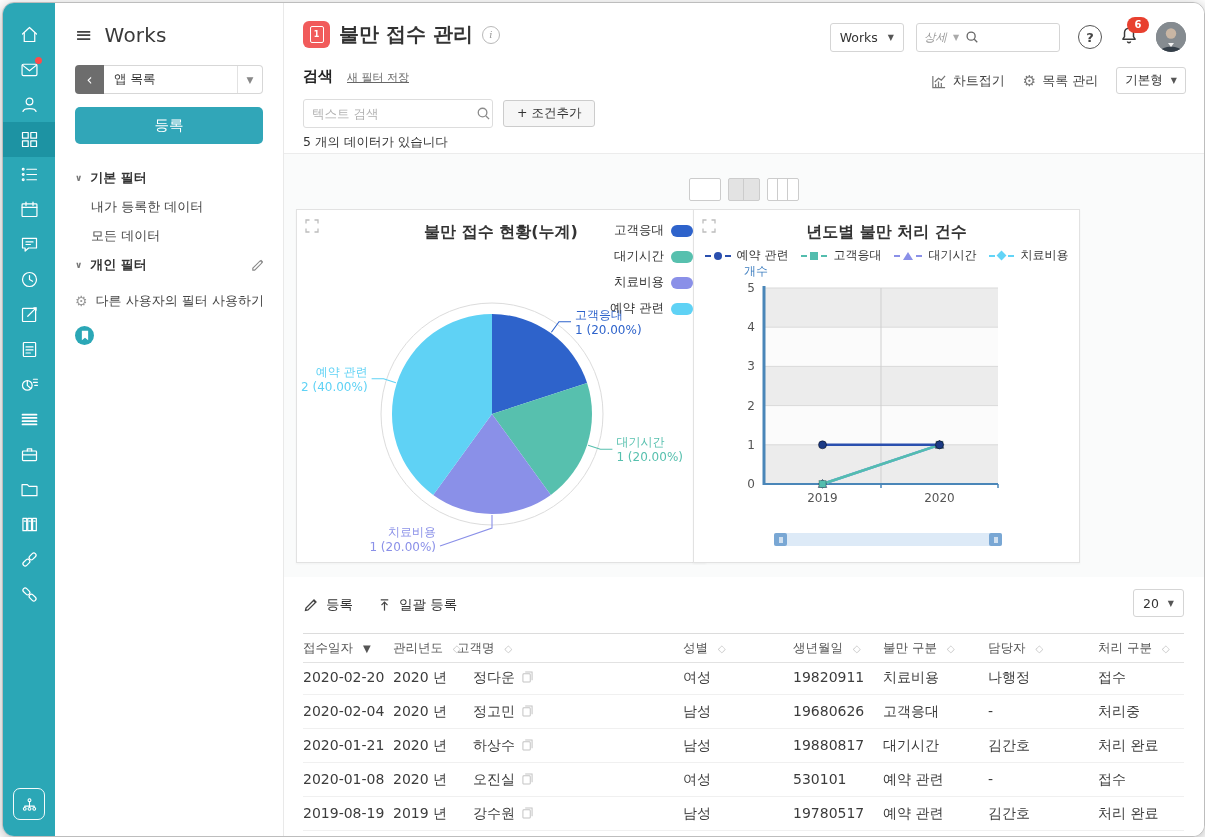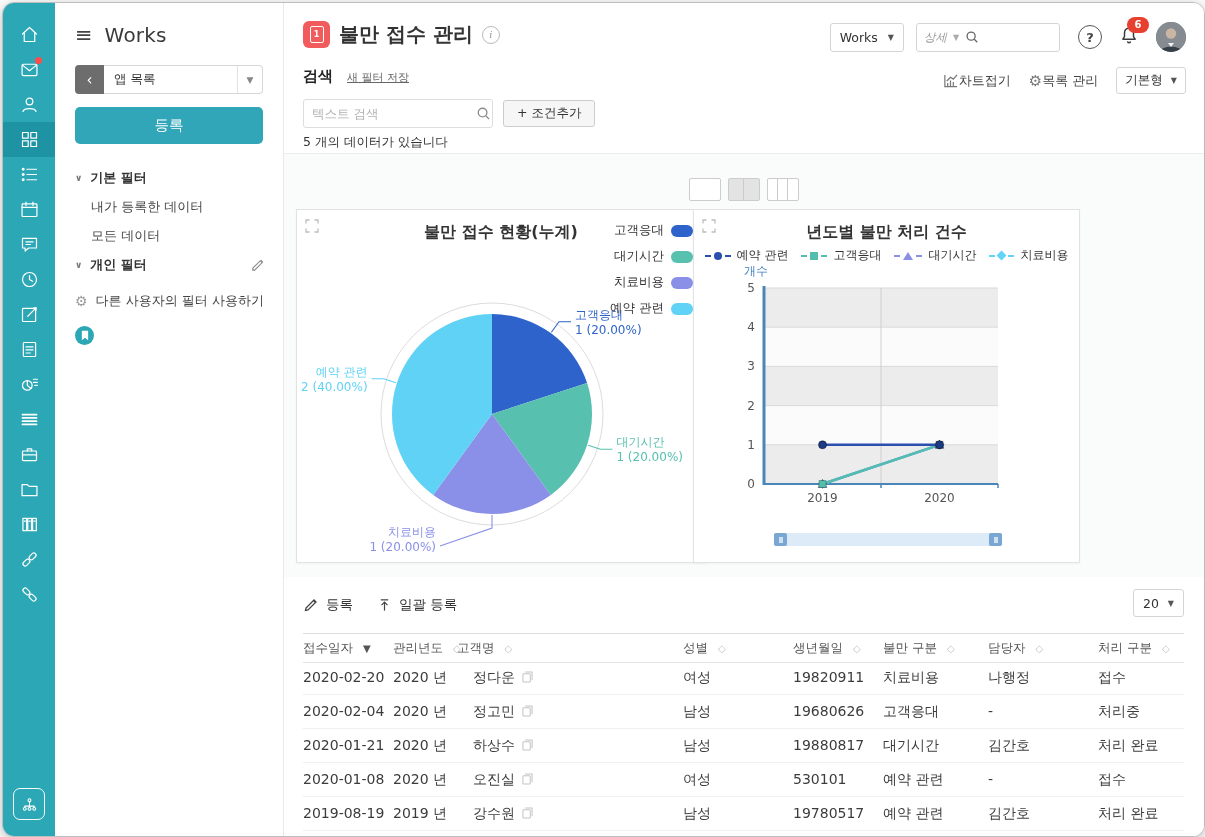--- a/index.html
+++ b/index.html
@@ -46,21 +46,21 @@
   .hd-search{width:128px;height:27px;border:1px solid #d5d5d5;border-radius:3px;display:flex;align-items:center;justify-content:flex-start;gap:6px;padding:0 7px;color:#999;font-size:11.5px;cursor:text;font-style:italic;}
   .hd-search .car{font-size:8px;color:#aaa;}
   .help-c{width:22px;height:22px;border:1.6px solid #555;border-radius:50%;display:flex;align-items:center;justify-content:center;font-size:13px;font-weight:bold;color:#444;cursor:pointer;margin-left:6px;}
   .bell-wrap{position:relative;cursor:pointer;margin-left:4px;}
   .bell-badge{position:absolute;top:-7px;right:-9px;min-width:16px;height:16px;border-radius:8px;background:#E8402F;color:#fff;font-size:10px;display:flex;align-items:center;justify-content:center;padding:0 3px;font-weight:bold;}
   .avatar{width:30px;height:30px;border-radius:50%;overflow:hidden;cursor:pointer;margin-left:4px;background:#7c8288;}
   .fbar{position:absolute;left:20px;top:64px;display:flex;align-items:baseline;gap:14px;}
   .fbar .lbl{font-size:15px;font-weight:bold;color:#222;}
   .fbar .lnk{font-size:11px;color:#666;text-decoration:underline;cursor:pointer;}
   .fbar-right{position:absolute;right:18px;top:64px;display:flex;align-items:center;gap:18px;font-size:13px;color:#444;}
-  .fr-item{display:flex;align-items:center;cursor:pointer;}
+  .fr-item{display:flex;align-items:flex-end;gap:6px;cursor:pointer;}
   .view-dd{height:25px;border:1px solid #d5d5d5;border-radius:3px;display:flex;align-items:center;gap:8px;padding:0 8px;font-size:12.5px;color:#333;cursor:pointer;}
   .view-dd .car{font-size:8px;color:#555;}
   .srch-row{position:absolute;left:20px;top:96px;display:flex;gap:10px;align-items:center;}
   .txt-search{width:188px;height:27px;border:1px solid #ddd;border-radius:3px;display:flex;align-items:center;}
   .txt-search input{border:none;outline:none;flex:1;font-size:12.5px;padding:0 8px;color:#333;font-family:inherit;background:transparent;}
   .txt-search input::placeholder{color:#b0b0b0;}
   .txt-search .mag{padding-right:7px;display:flex;cursor:pointer;}
   .add-cond{height:27px;border:1px solid #ccc;background:#f6f6f6;border-radius:3px;font-size:12.5px;color:#333;padding:0 13px;font-family:inherit;cursor:pointer;}
   .count-line{position:absolute;left:20px;top:131px;font-size:12.5px;color:#333;}
   

